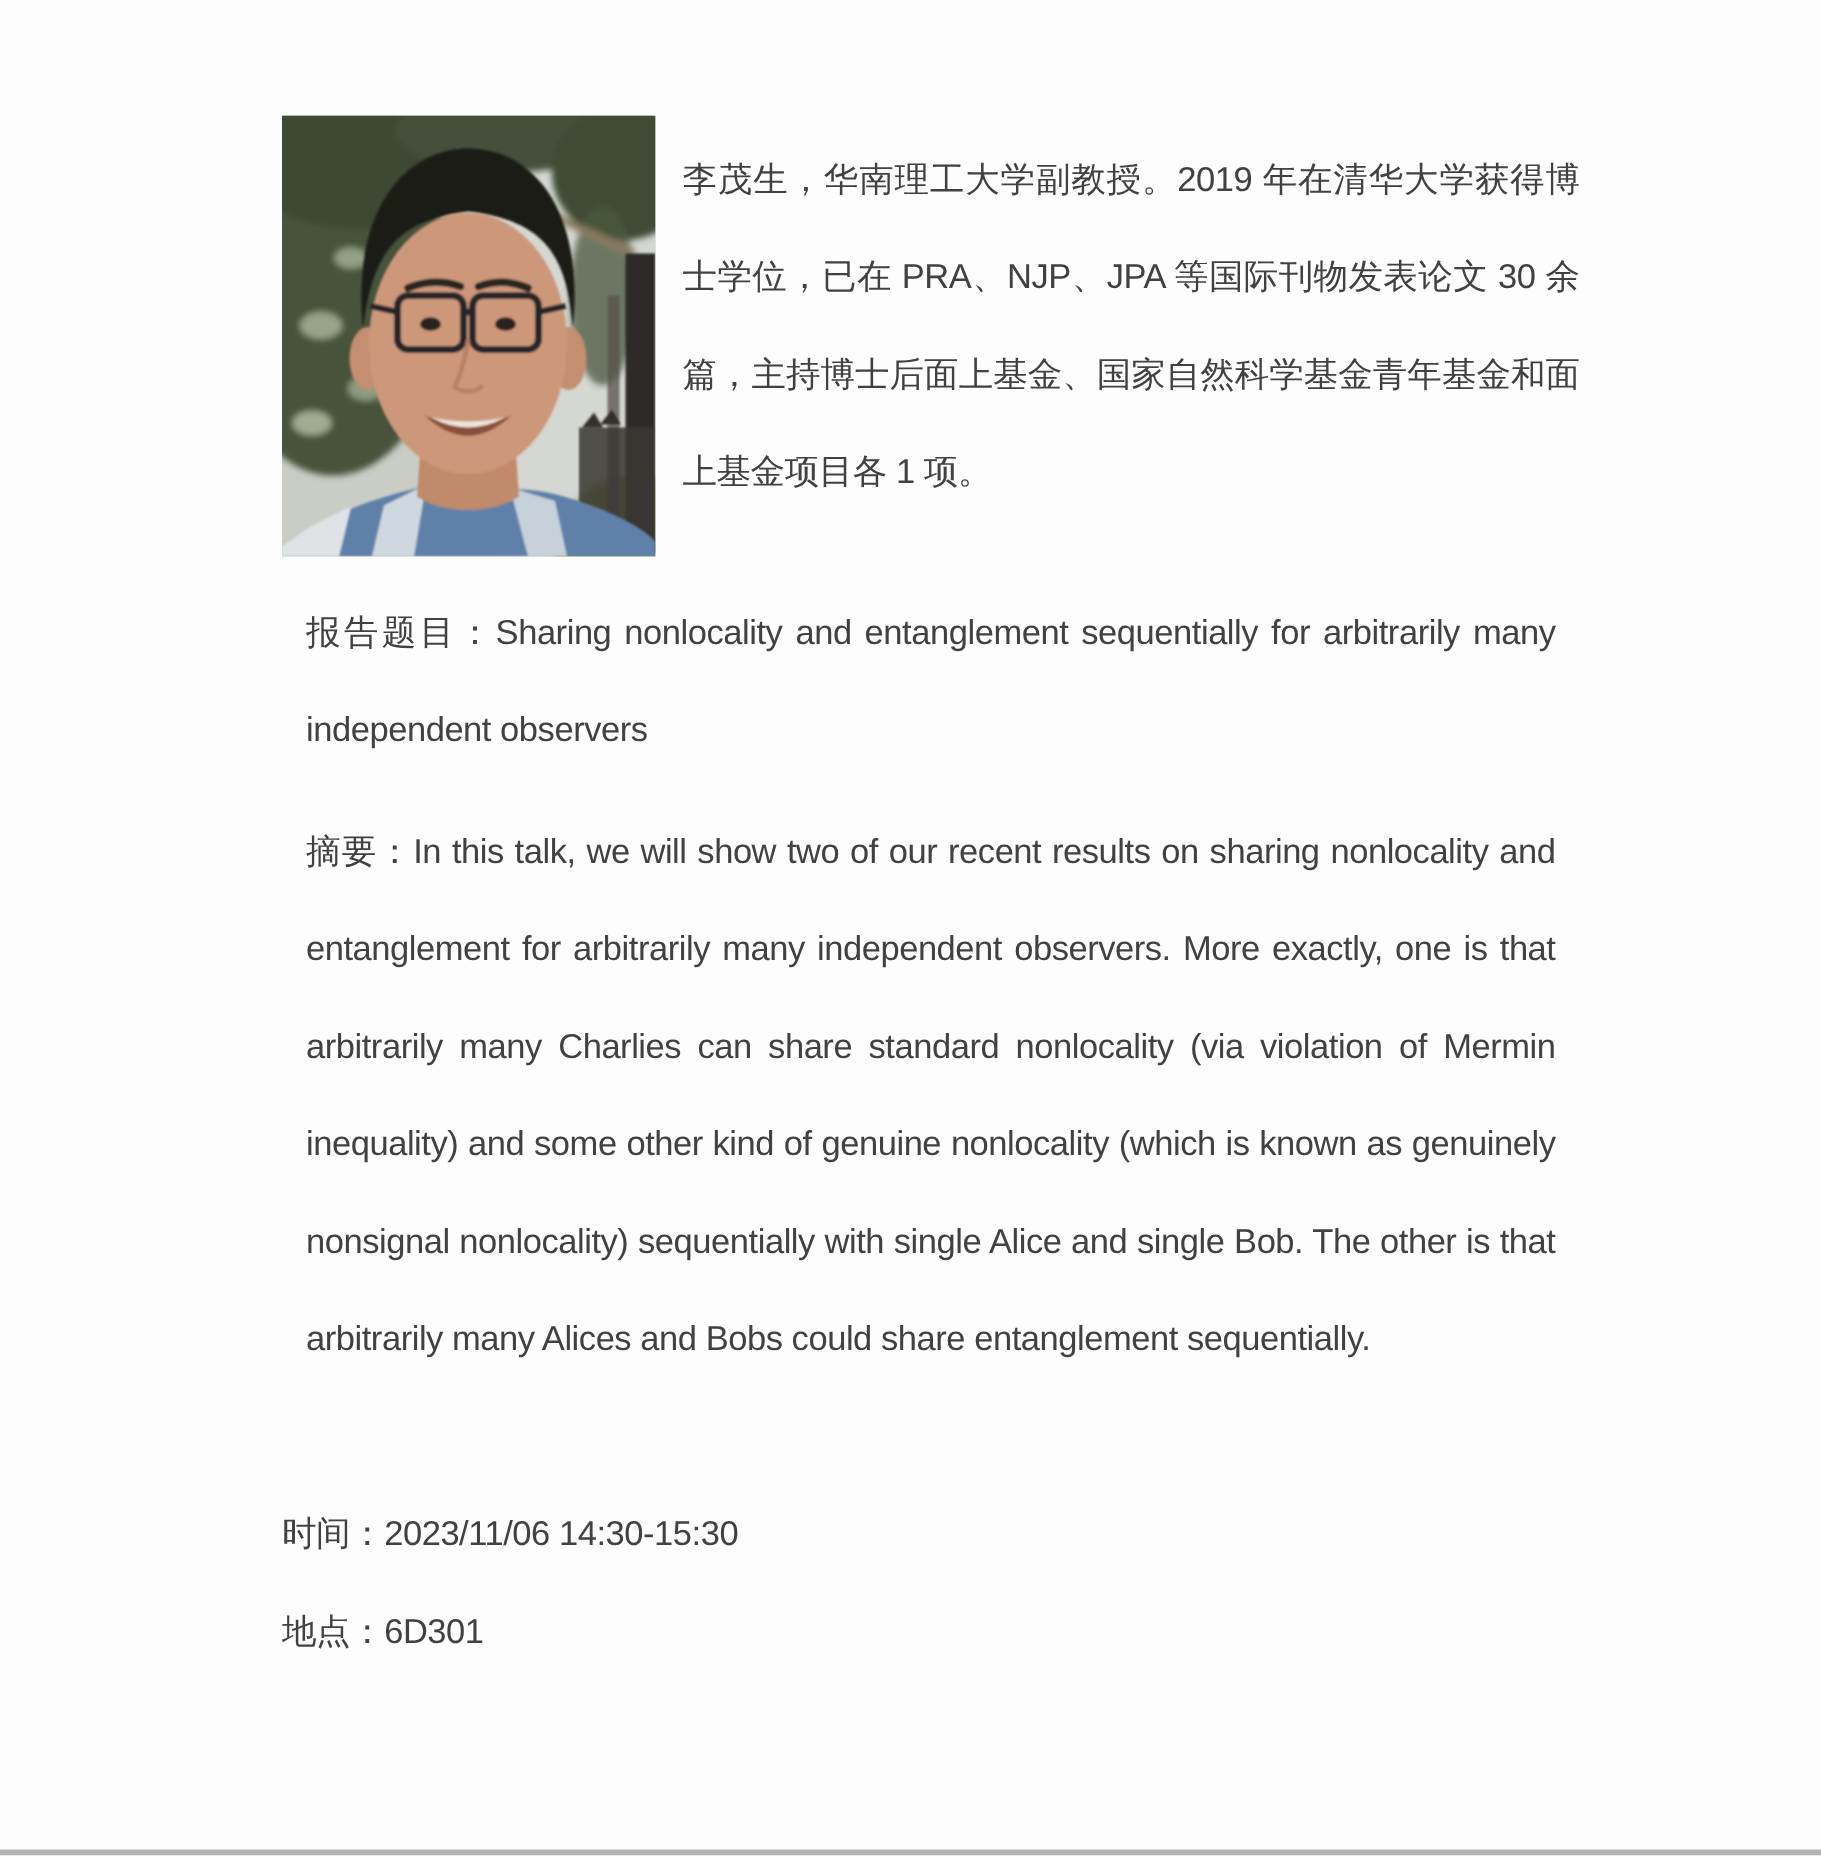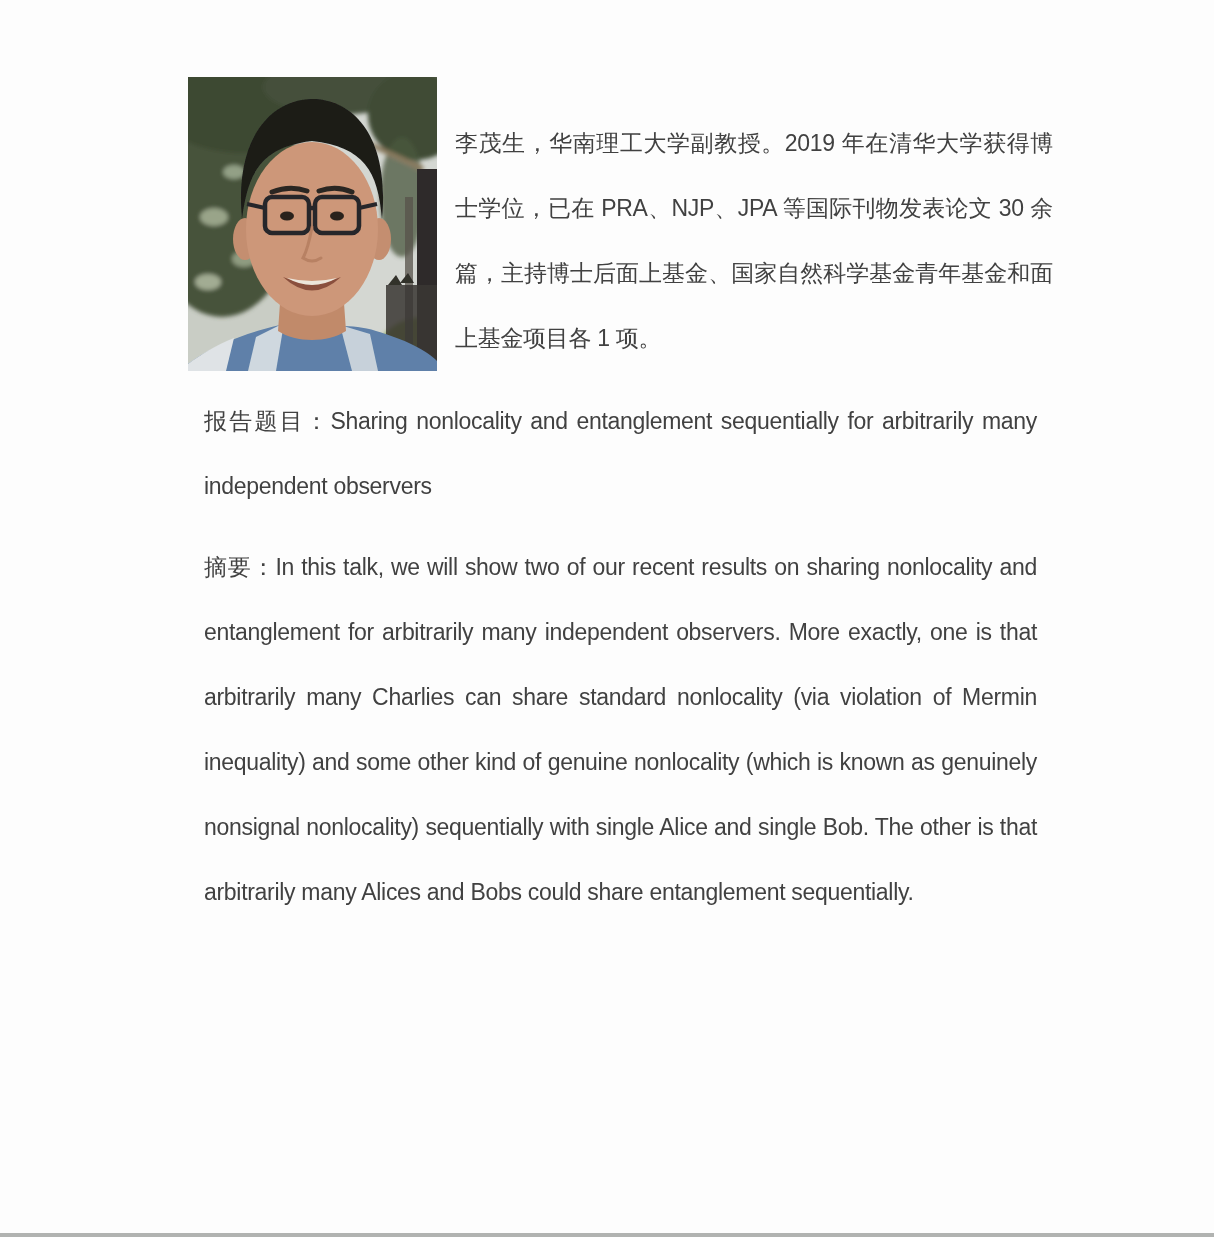--- a/index.html
+++ b/index.html
@@ -19,21 +19,21 @@
     width: 1214px;
     height: 1237px;
     background: #fdfdfd;
   }
   .content {
     padding: 77px 161px 0 188px;
   }
   .header-row {
     display: flex;
     gap: 18px;
-    align-items: flex-end;
+    align-items: center;
   }
   .photo {
     flex: 0 0 249px;
     width: 249px;
     height: 294px;
     overflow: hidden;
     background: #c9cdc5;
   }
   .photo svg { display: block; }
   .bio {
@@ -160,19 +160,21 @@
       </div>
     </div>
 
     <div class="body-text">
 
       <p class="para"><span>报告题目</span><span>：</span><span>Sharing nonlocality and entanglement sequentially for arbitrarily many independent observers</span></p>
 
       <p class="para"><span>摘要</span><span>：</span><span>In this talk, we will show two of our recent results on sharing nonlocality and entanglement for arbitrarily many independent observers. More exactly, one is that arbitrarily many Charlies can share standard nonlocality (via violation of Mermin inequality) and some other kind of genuine nonlocality (which is known as genuinely nonsignal nonlocality) sequentially with single Alice and single Bob. The other is that arbitrarily many Alices and Bobs could share entanglement sequentially.</span></p>
 
       <div class="meta">
+        <div class="meta-row"><span>时间</span><span>：</span><span>2023/11/06 14:30-15:30</span></div>
+        <div class="meta-row"><span>地点</span><span>：</span><span>6D301</span></div>
       </div>
 
     </div>
   </div>
 
   <div class="bottom-bar"></div>
 </div>
 
 </body></html>

